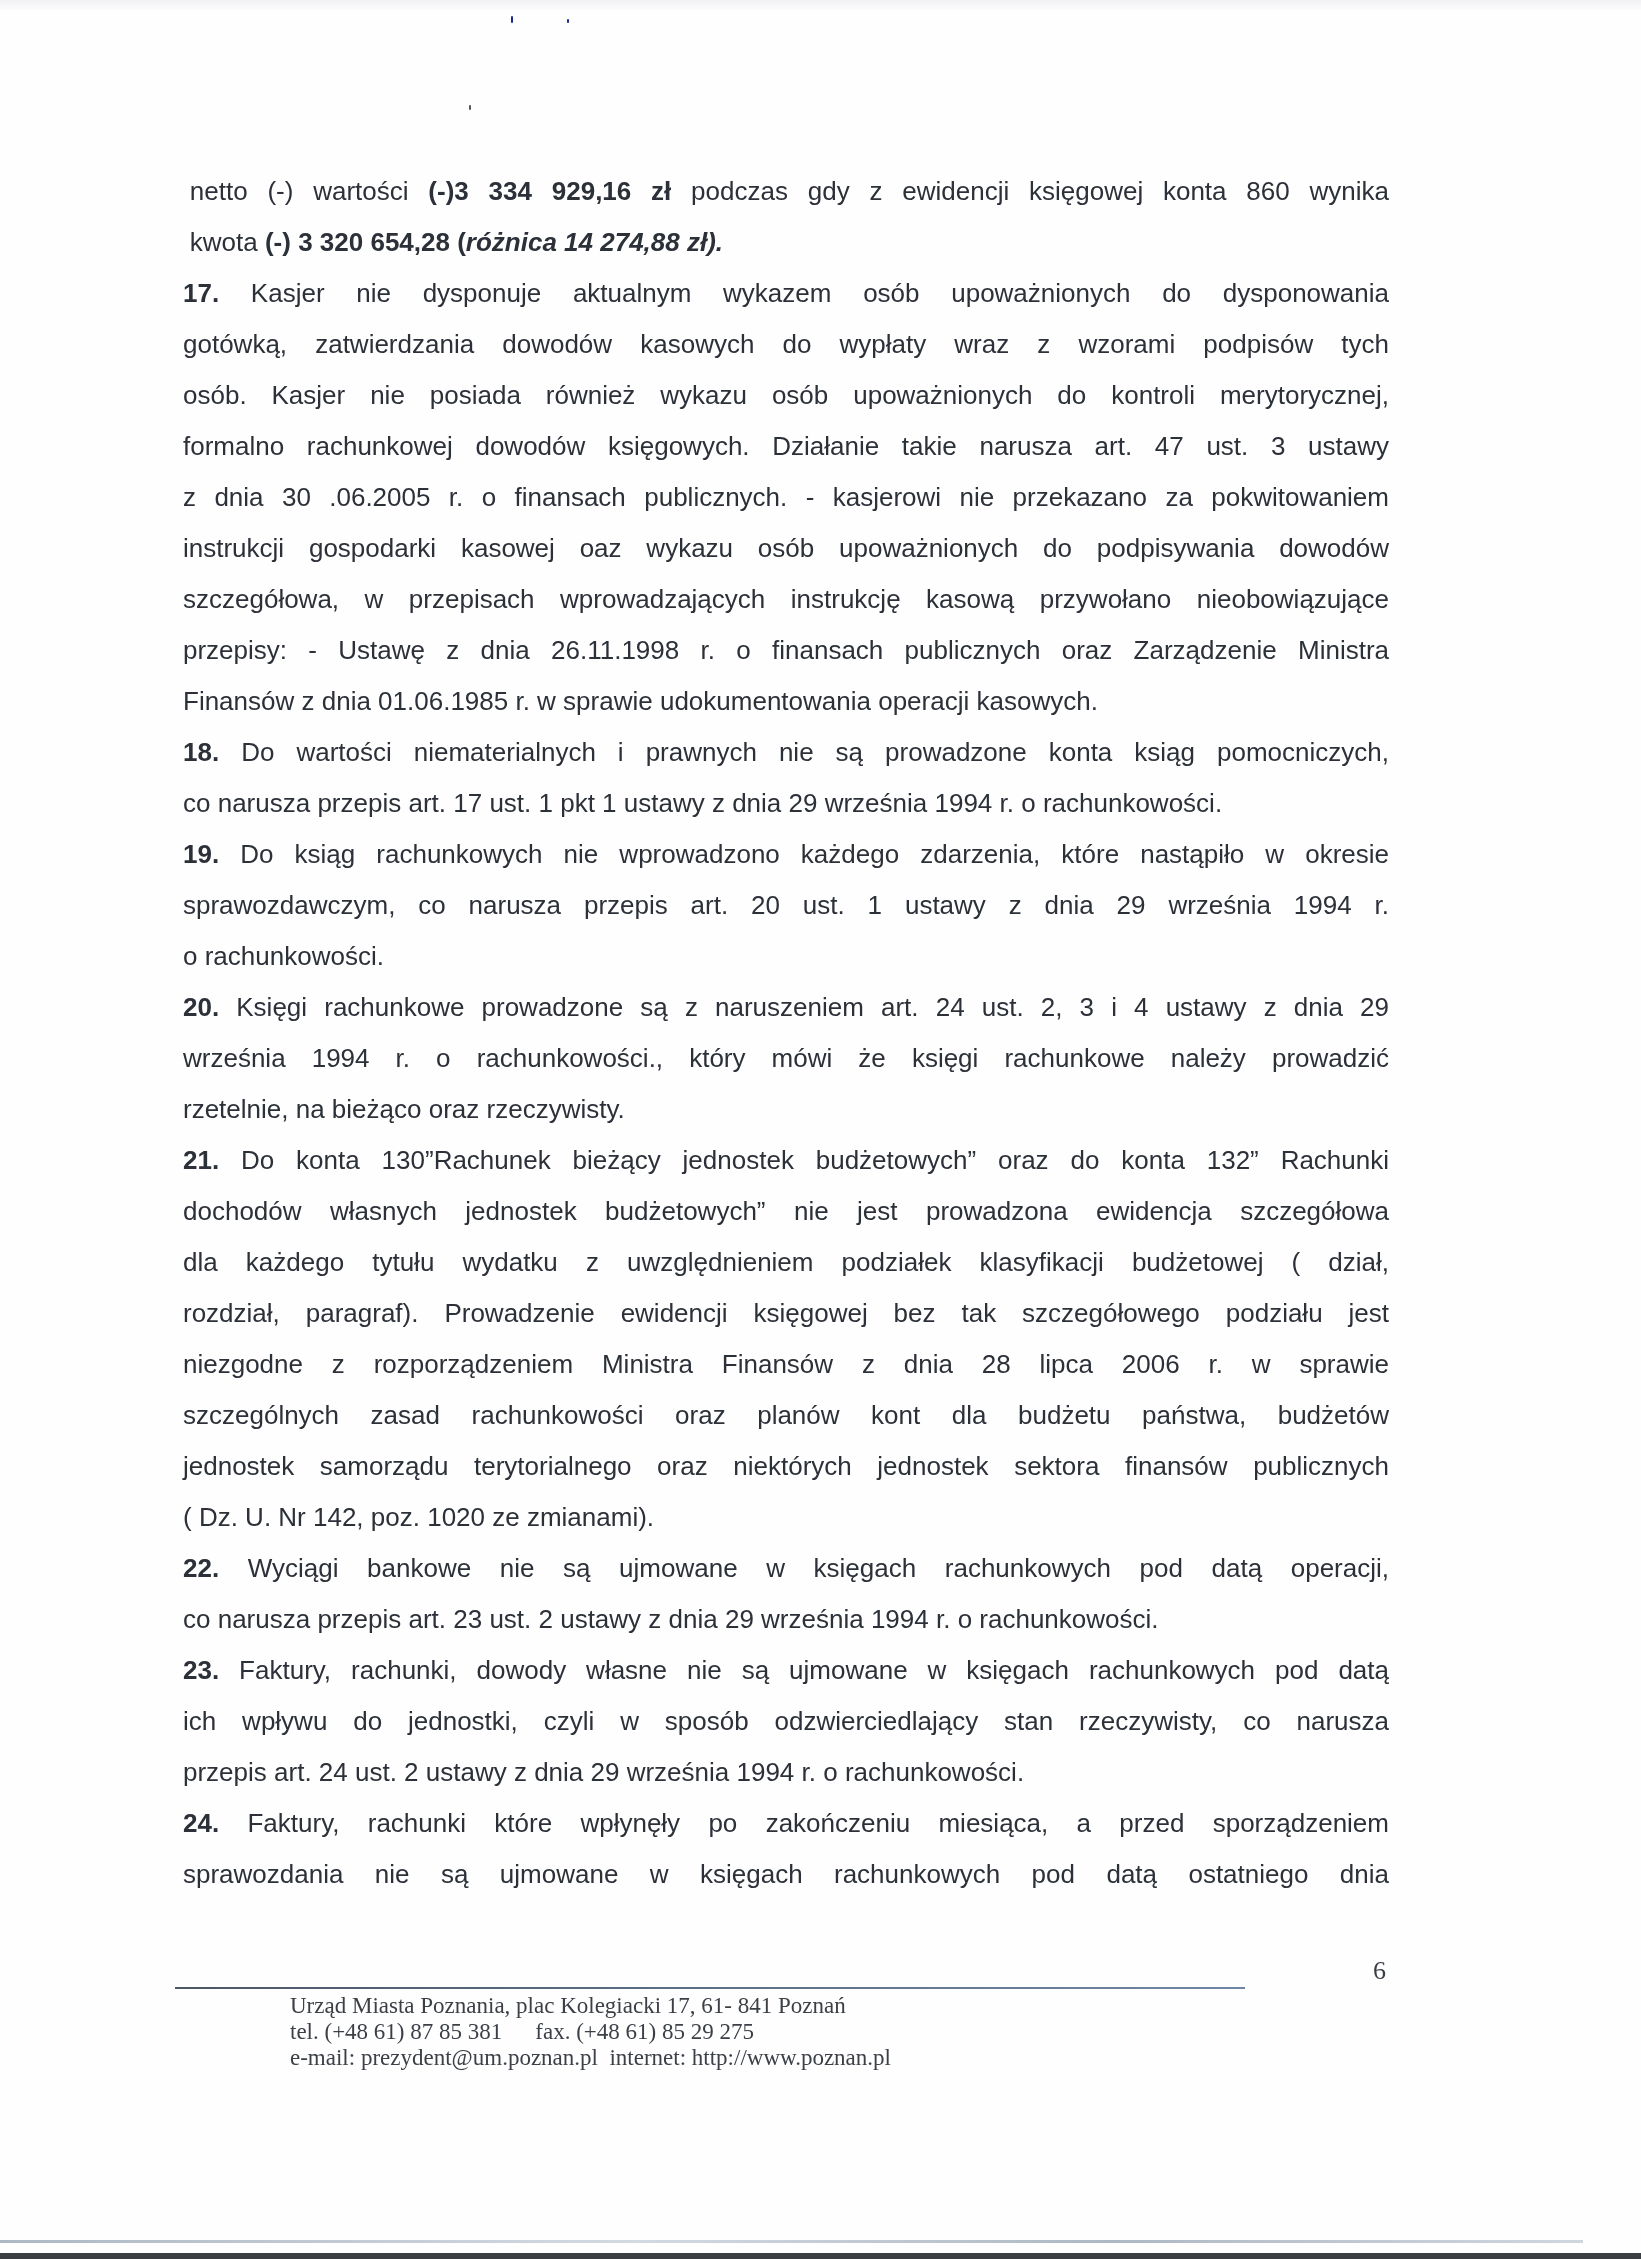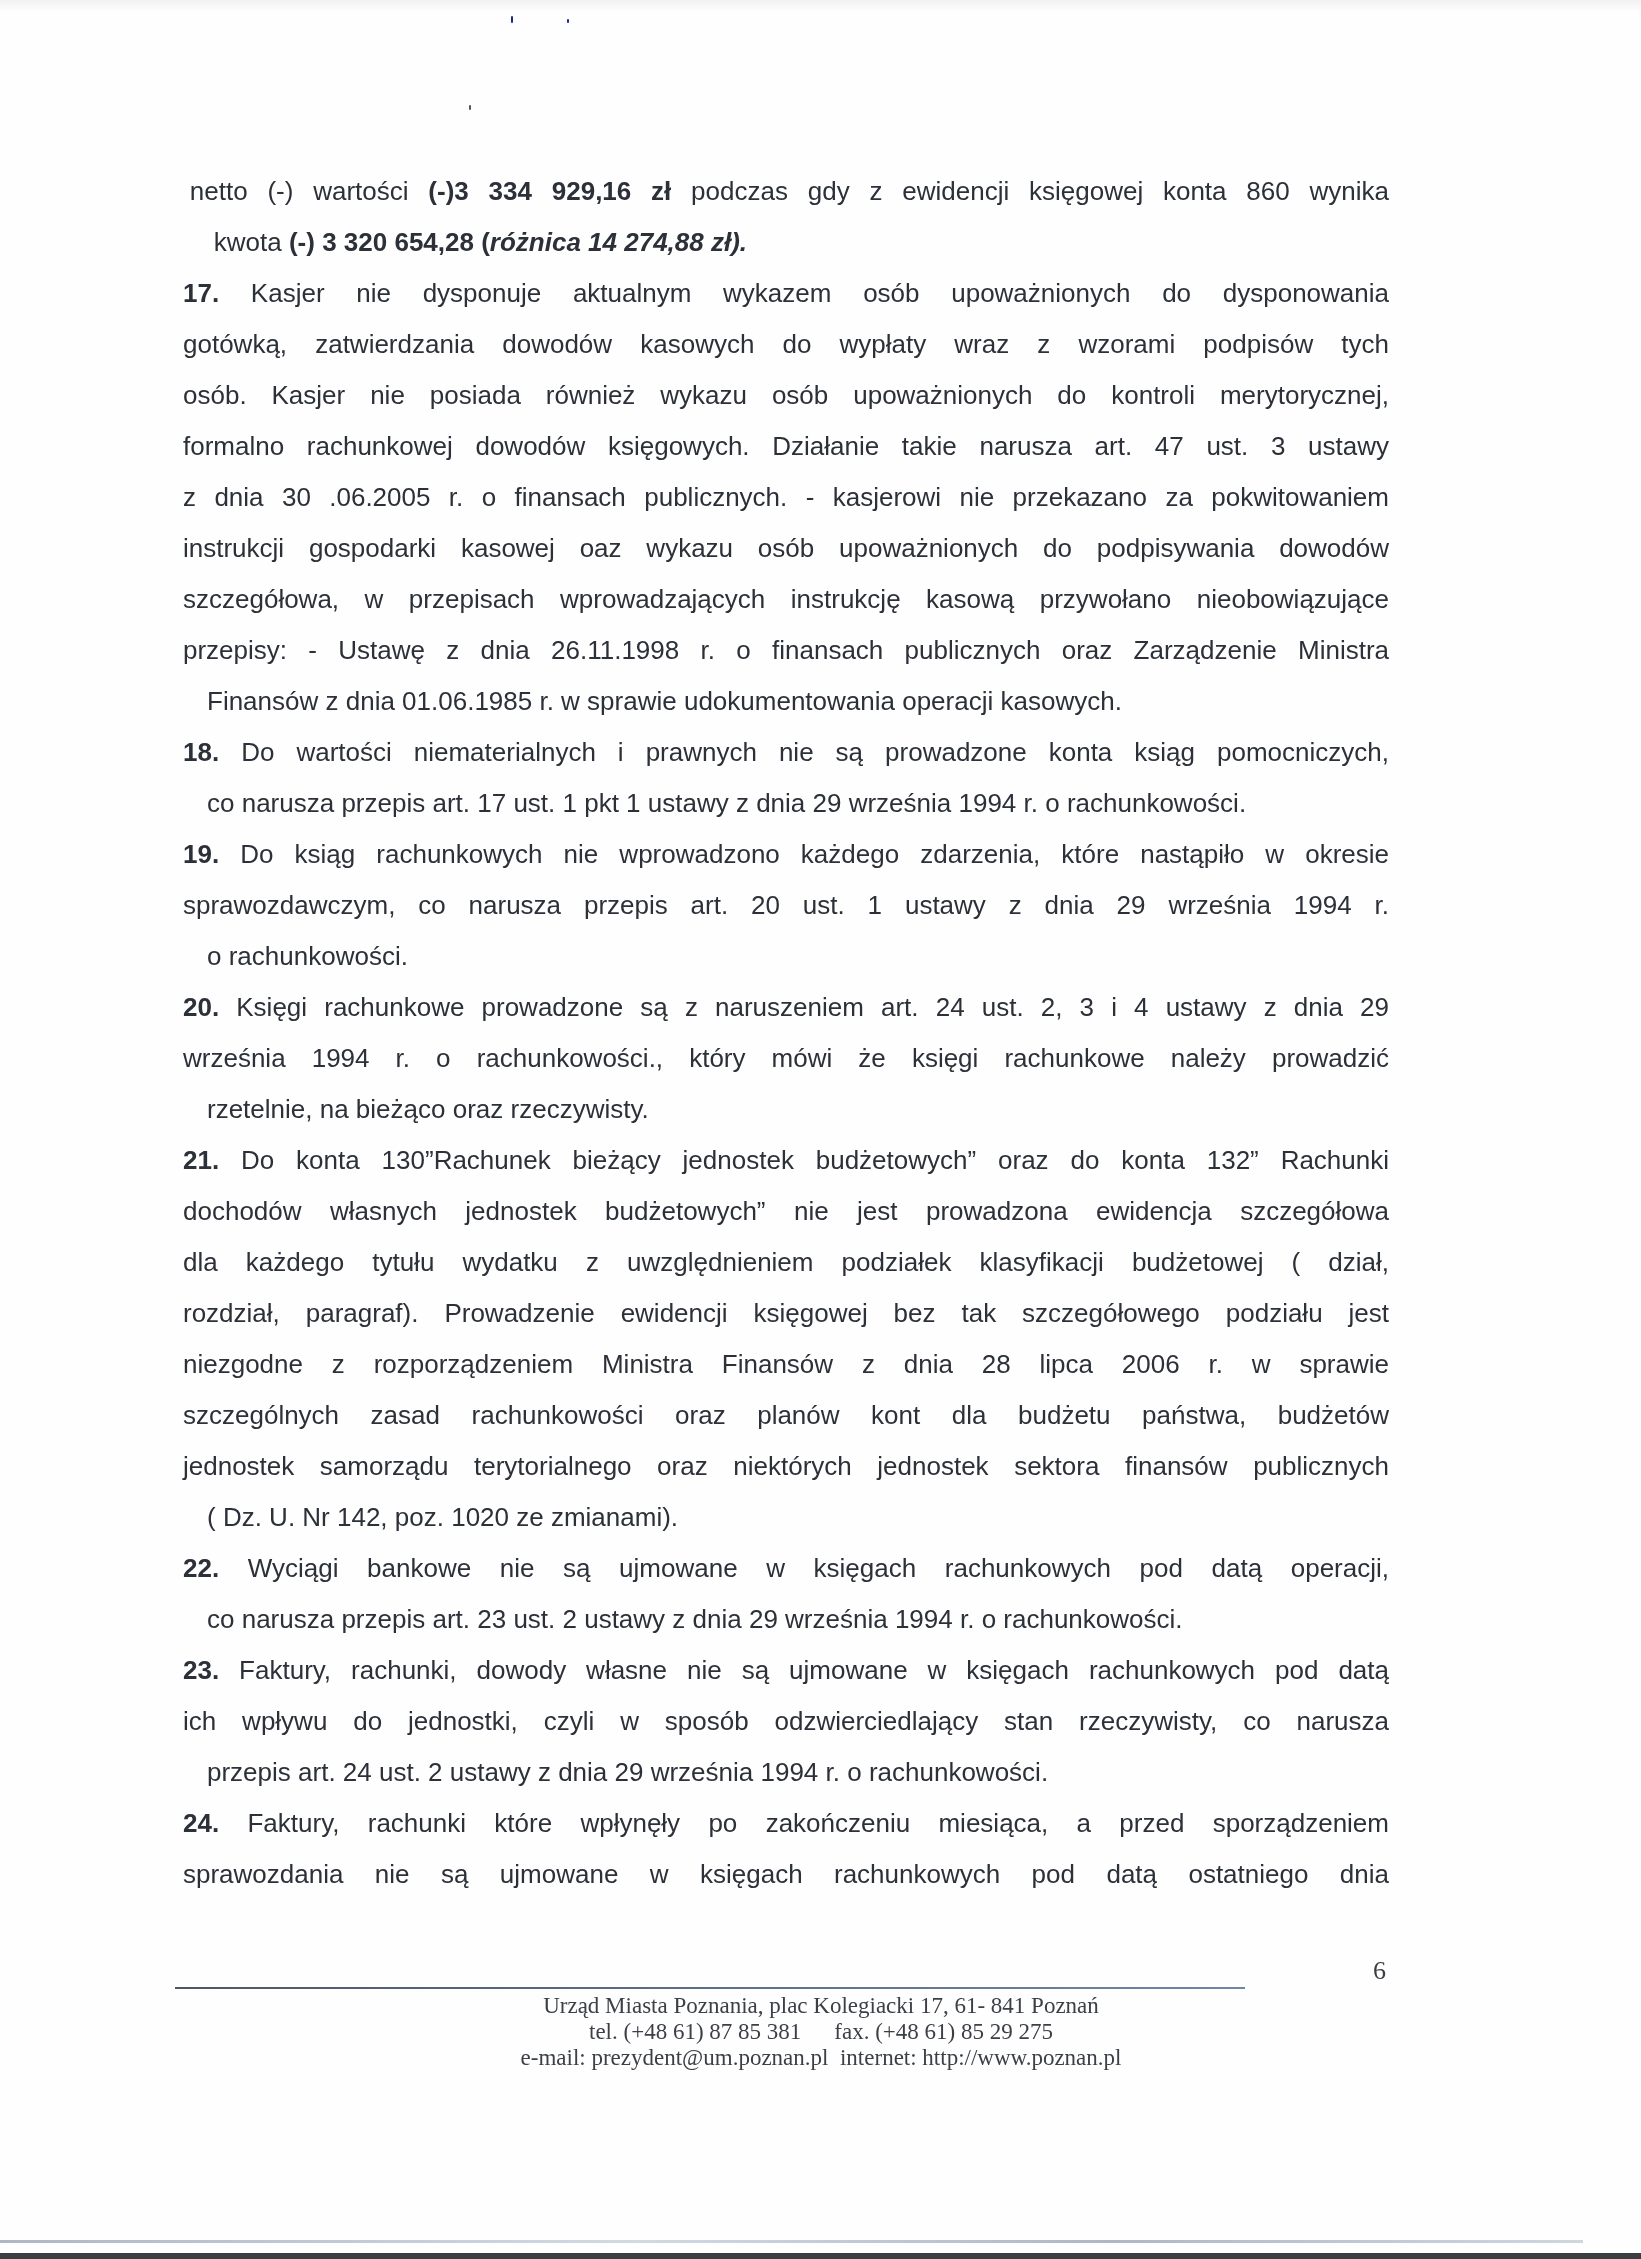--- a/index.html
+++ b/index.html
@@ -10,30 +10,30 @@
   .page { position: absolute; inset: 0; background: #fefefe; }
   .scan-top { position: absolute; left: 0; top: 0; width: 1641px; height: 9.7px;
     background: linear-gradient(#e9eaee, #fafafa); opacity: .6; }
   .speck { position: absolute; background: #1d2a8a; border-radius: 1px; }
   .body-text {
     position: absolute; left: 183px; top: 166px; width: 1206px;
     font-family: "Liberation Sans", sans-serif; font-size: 26px;
     color: #2c3038; line-height: 51px;
   }
   .ln { height: 51px; white-space: nowrap; text-align: justify; text-align-last: justify; }
-  .ln.last { text-align-last: left; margin-left: 24px; }
+  .ln.last { text-align-last: left; }
   .ln.indent { padding-left: 6.8px; }
   .b { font-weight: bold; }
   .bi { font-weight: bold; font-style: italic; }
   .i { }
   .footer-rule { position: absolute; left: 175px; top: 1987px; width: 1070px; height: 1.9px;
     background: linear-gradient(90deg, #4b5866, #6f86a6); }
   .page-num { position: absolute; left: 1373px; top: 1956px;
     font-family: "Liberation Serif", serif; font-size: 26px; color: #3a3d44; }
-  .footer { position: absolute; left: 290px; width: 1062px; top: 1993px; text-align: center;
+  .footer { position: absolute; left: 290px; width: 1062px; top: 1993px; 
     font-family: "Liberation Serif", serif; font-size: 23px; color: #3b3f46; line-height: 26px; }
   .footer .gap { display: inline-block; width: 33px; }
   .scan-bottom-line { position: absolute; left: 0; top: 2240px; width: 1583px; height: 2.9px;
     background: linear-gradient(90deg, #9aa7b6, #c7d0da 40%, #9aa7b6 70%, #c4ccd6); opacity: .8; }
   .scan-bottom-band { position: absolute; left: 0; top: 2253px; width: 1641px; height: 6.8px;
     background: #3a3d42; }
 </style>
 </head>
 <body>
 

